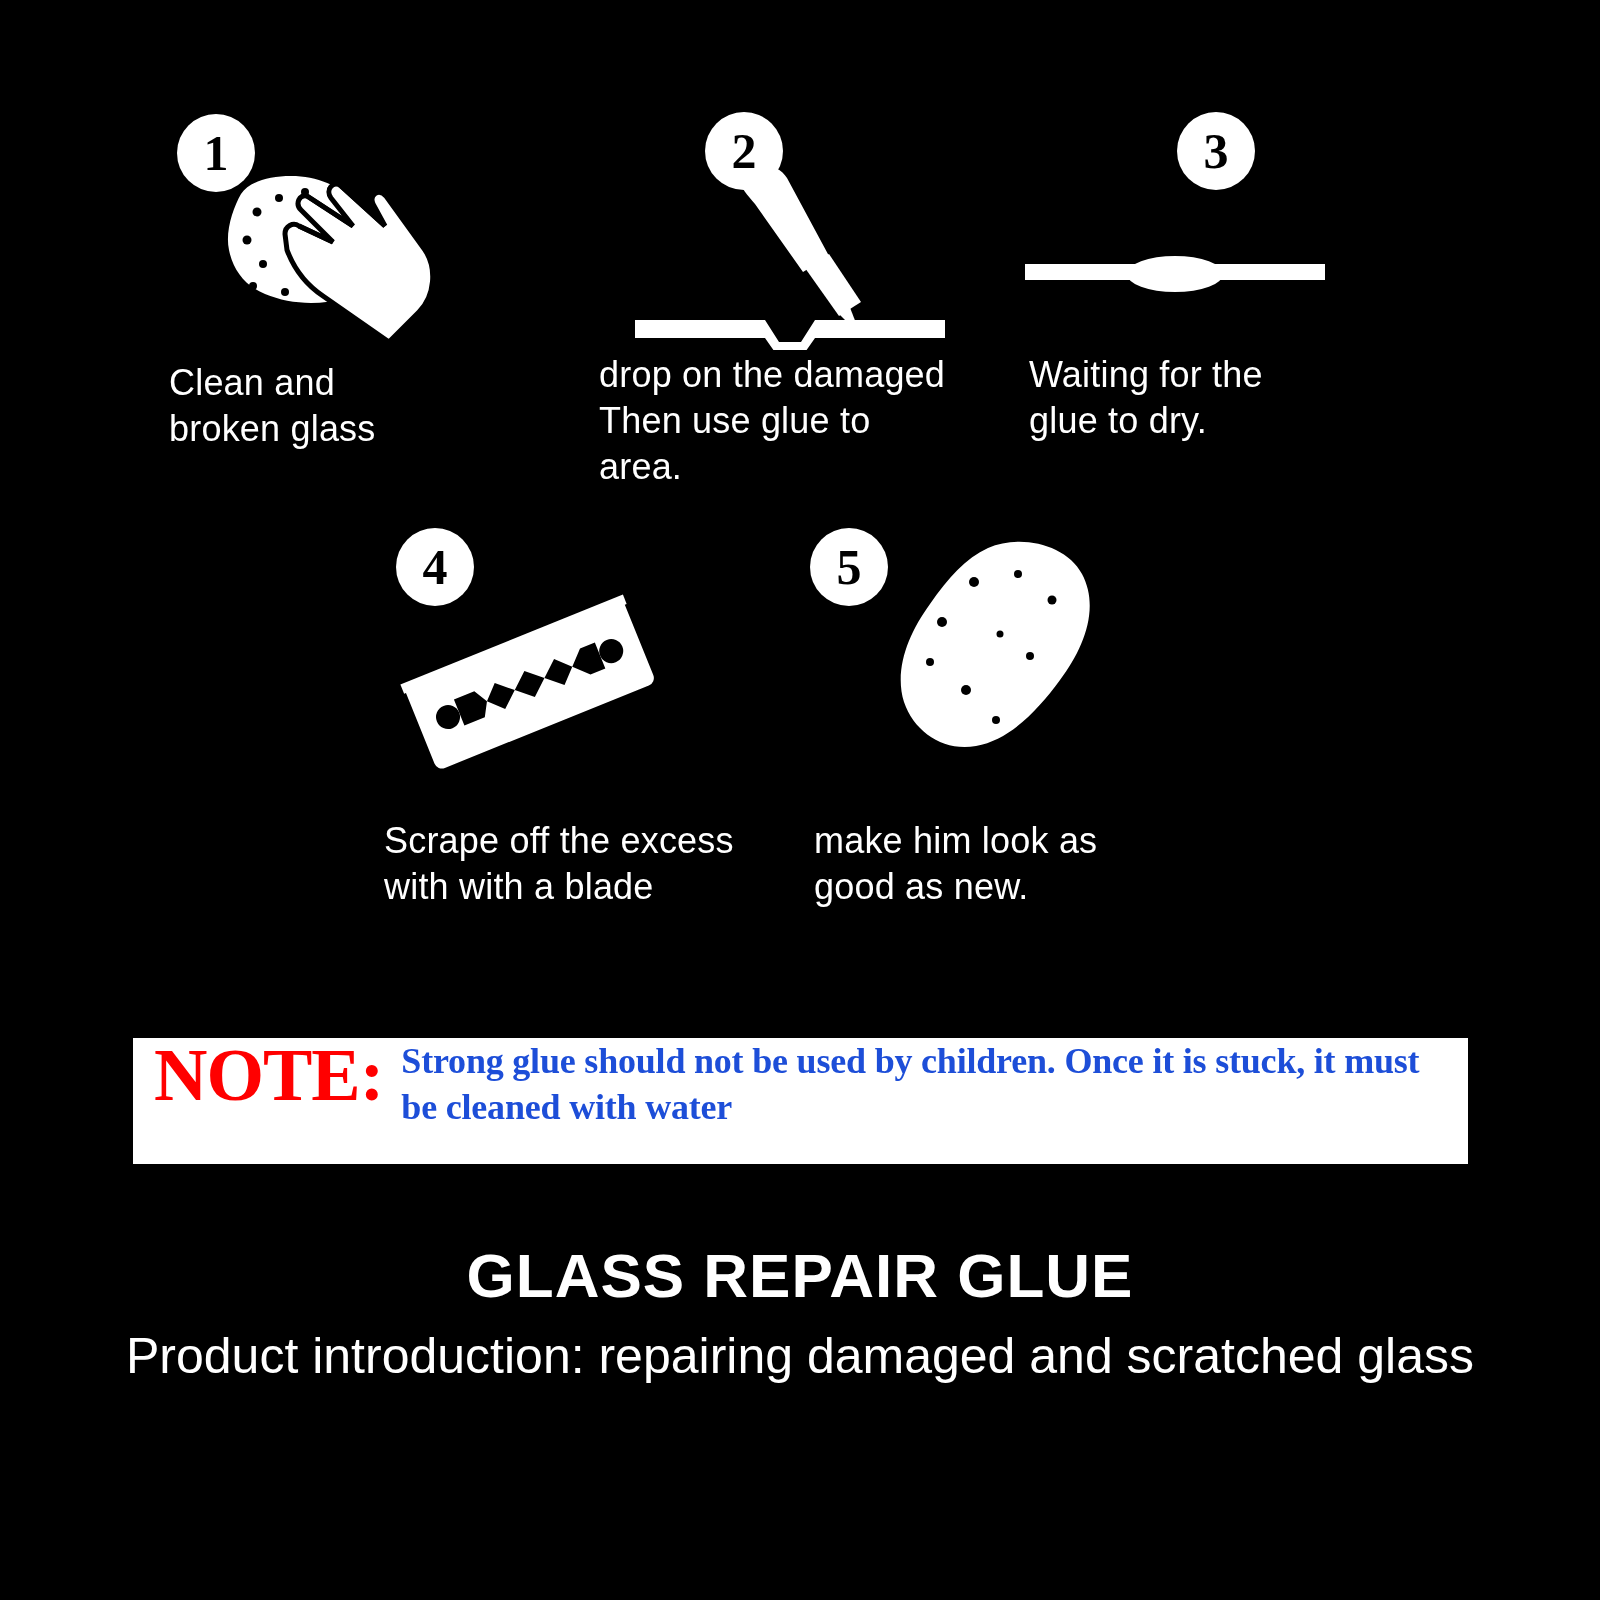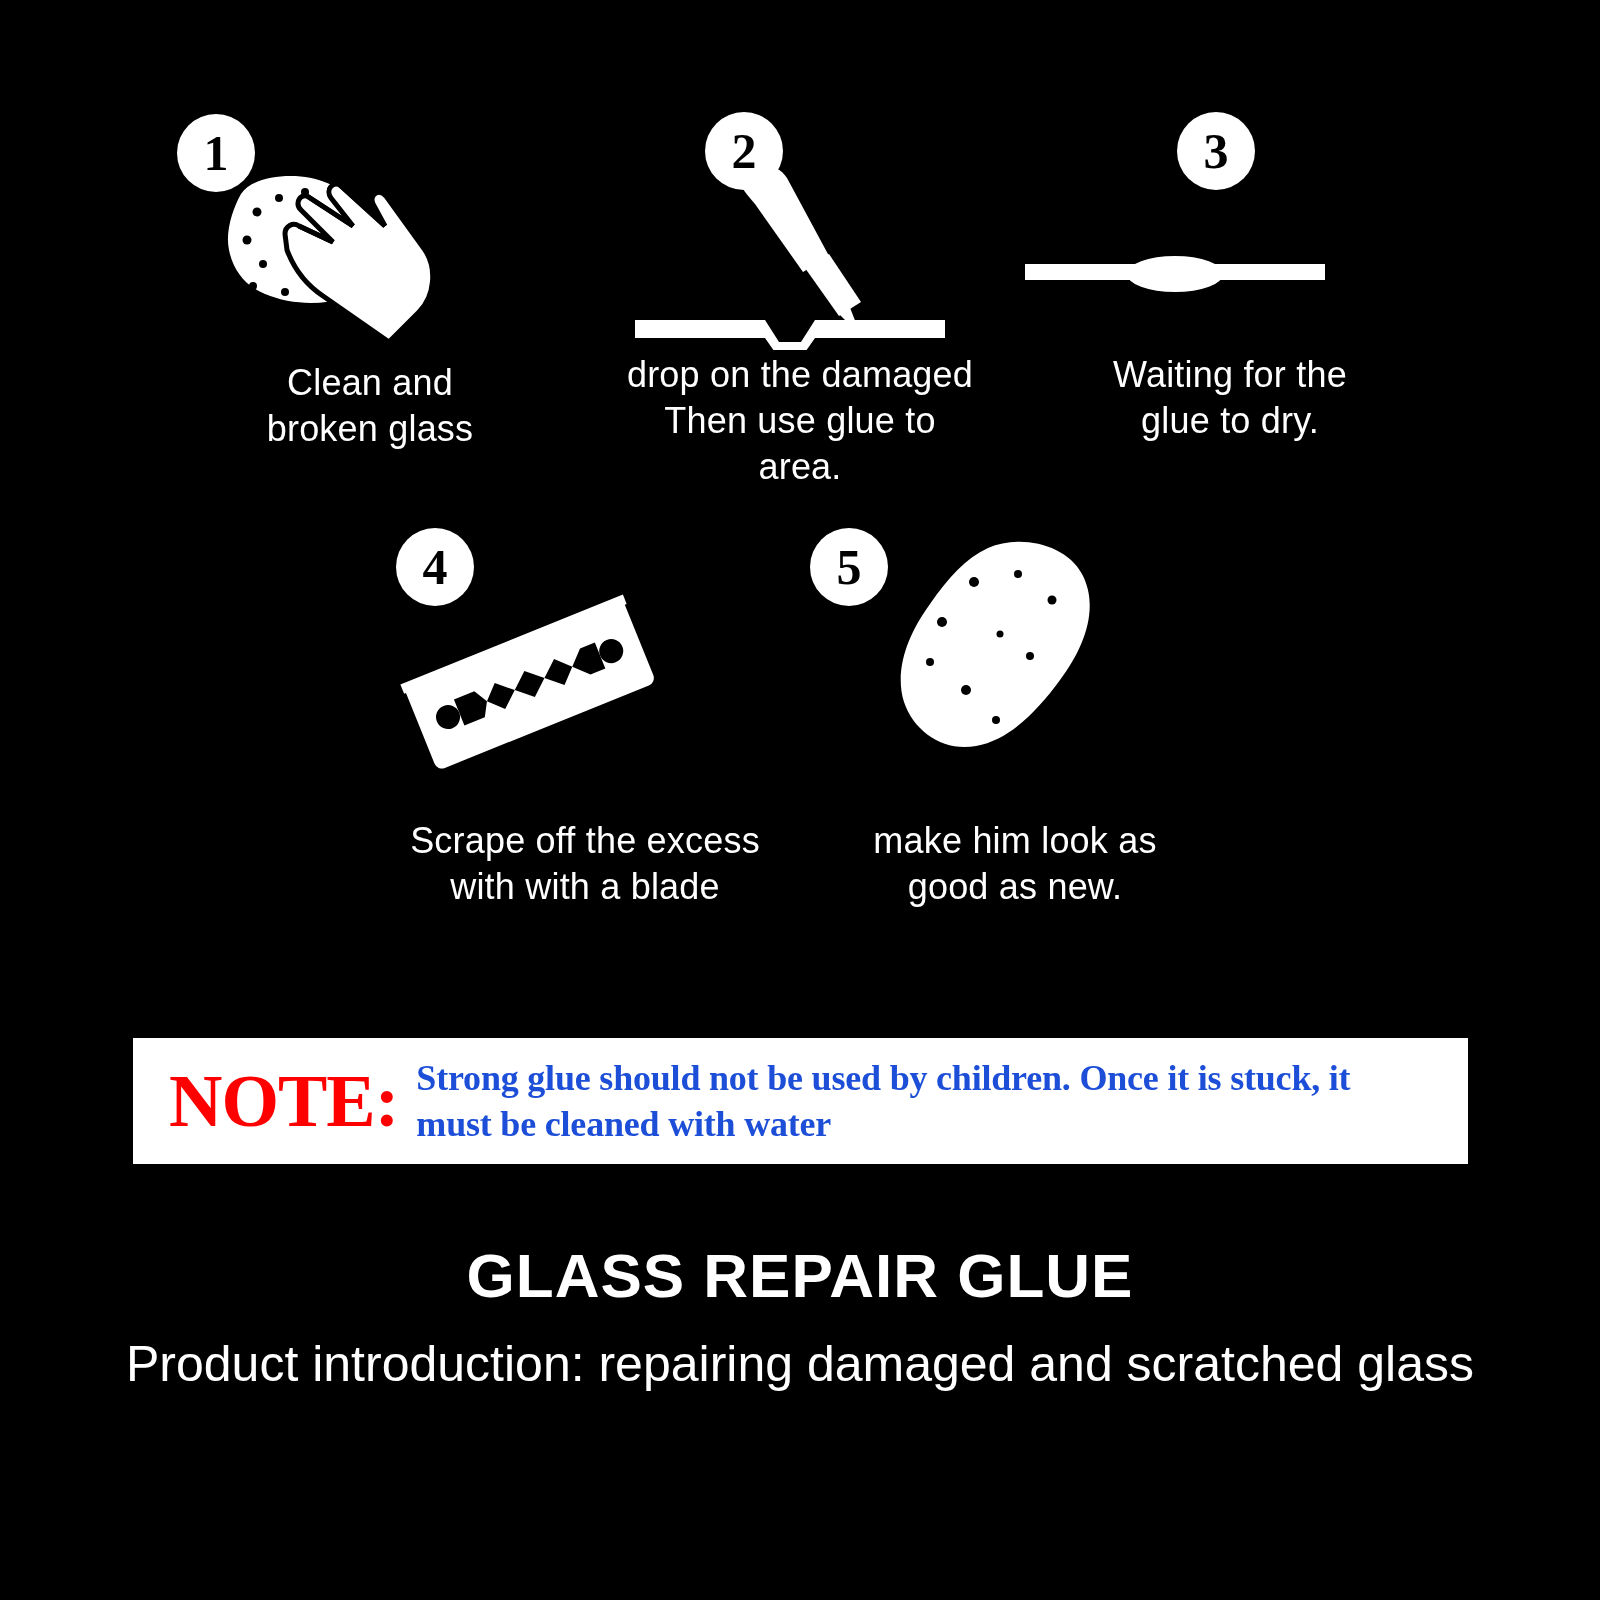--- a/index.html
+++ b/index.html
@@ -58,21 +58,21 @@
     text-align: center;
     font-family: "Liberation Serif", serif;
     z-index: 3;
   }
   .art {
     position: absolute;
     z-index: 2;
   }
 
   .caption {
-    text-align: center;
+    text-align: left;
     font-size: 36px;
     line-height: 1.28;
     padding: 0 14px;
     letter-spacing: 0.2px;
   }
 
   
   #step1 .badge { left: 22px; top: 18px; }
   #step1 .art   { left: 58px; top: 50px; }
   #step1 .caption { margin-top: 14px; }
@@ -95,23 +95,22 @@
 
   
   .note-banner {
     position: absolute;
     left: 133px;
     top: 1038px;
     width: 1335px;
     height: 126px;
     background: #ffffff;
     display: flex;
-    align-items: center;
     box-sizing: border-box;
-    padding: 0 36px;
+    padding: 0 21px;
   }
   .note-label {
     color: #ff0000;
     font-family: "Liberation Serif", serif;
     font-weight: bold;
     font-size: 74px;
     line-height: 1;
     letter-spacing: -1px;
     flex: 0 0 auto;
     padding-right: 18px;
@@ -130,21 +129,21 @@
     position: absolute;
     left: 0;
     top: 1240px;
     width: 1600px;
     text-align: center;
   }
   .product-title {
     font-size: 62px;
     font-weight: bold;
     letter-spacing: 1px;
-    margin-bottom: 22px;
+    margin-bottom: 14px;
   }
   .product-subtitle {
     font-size: 50px;
     line-height: 1.25;
     padding: 0 120px;
   }
 </style>
 </head>
 <body>
 

